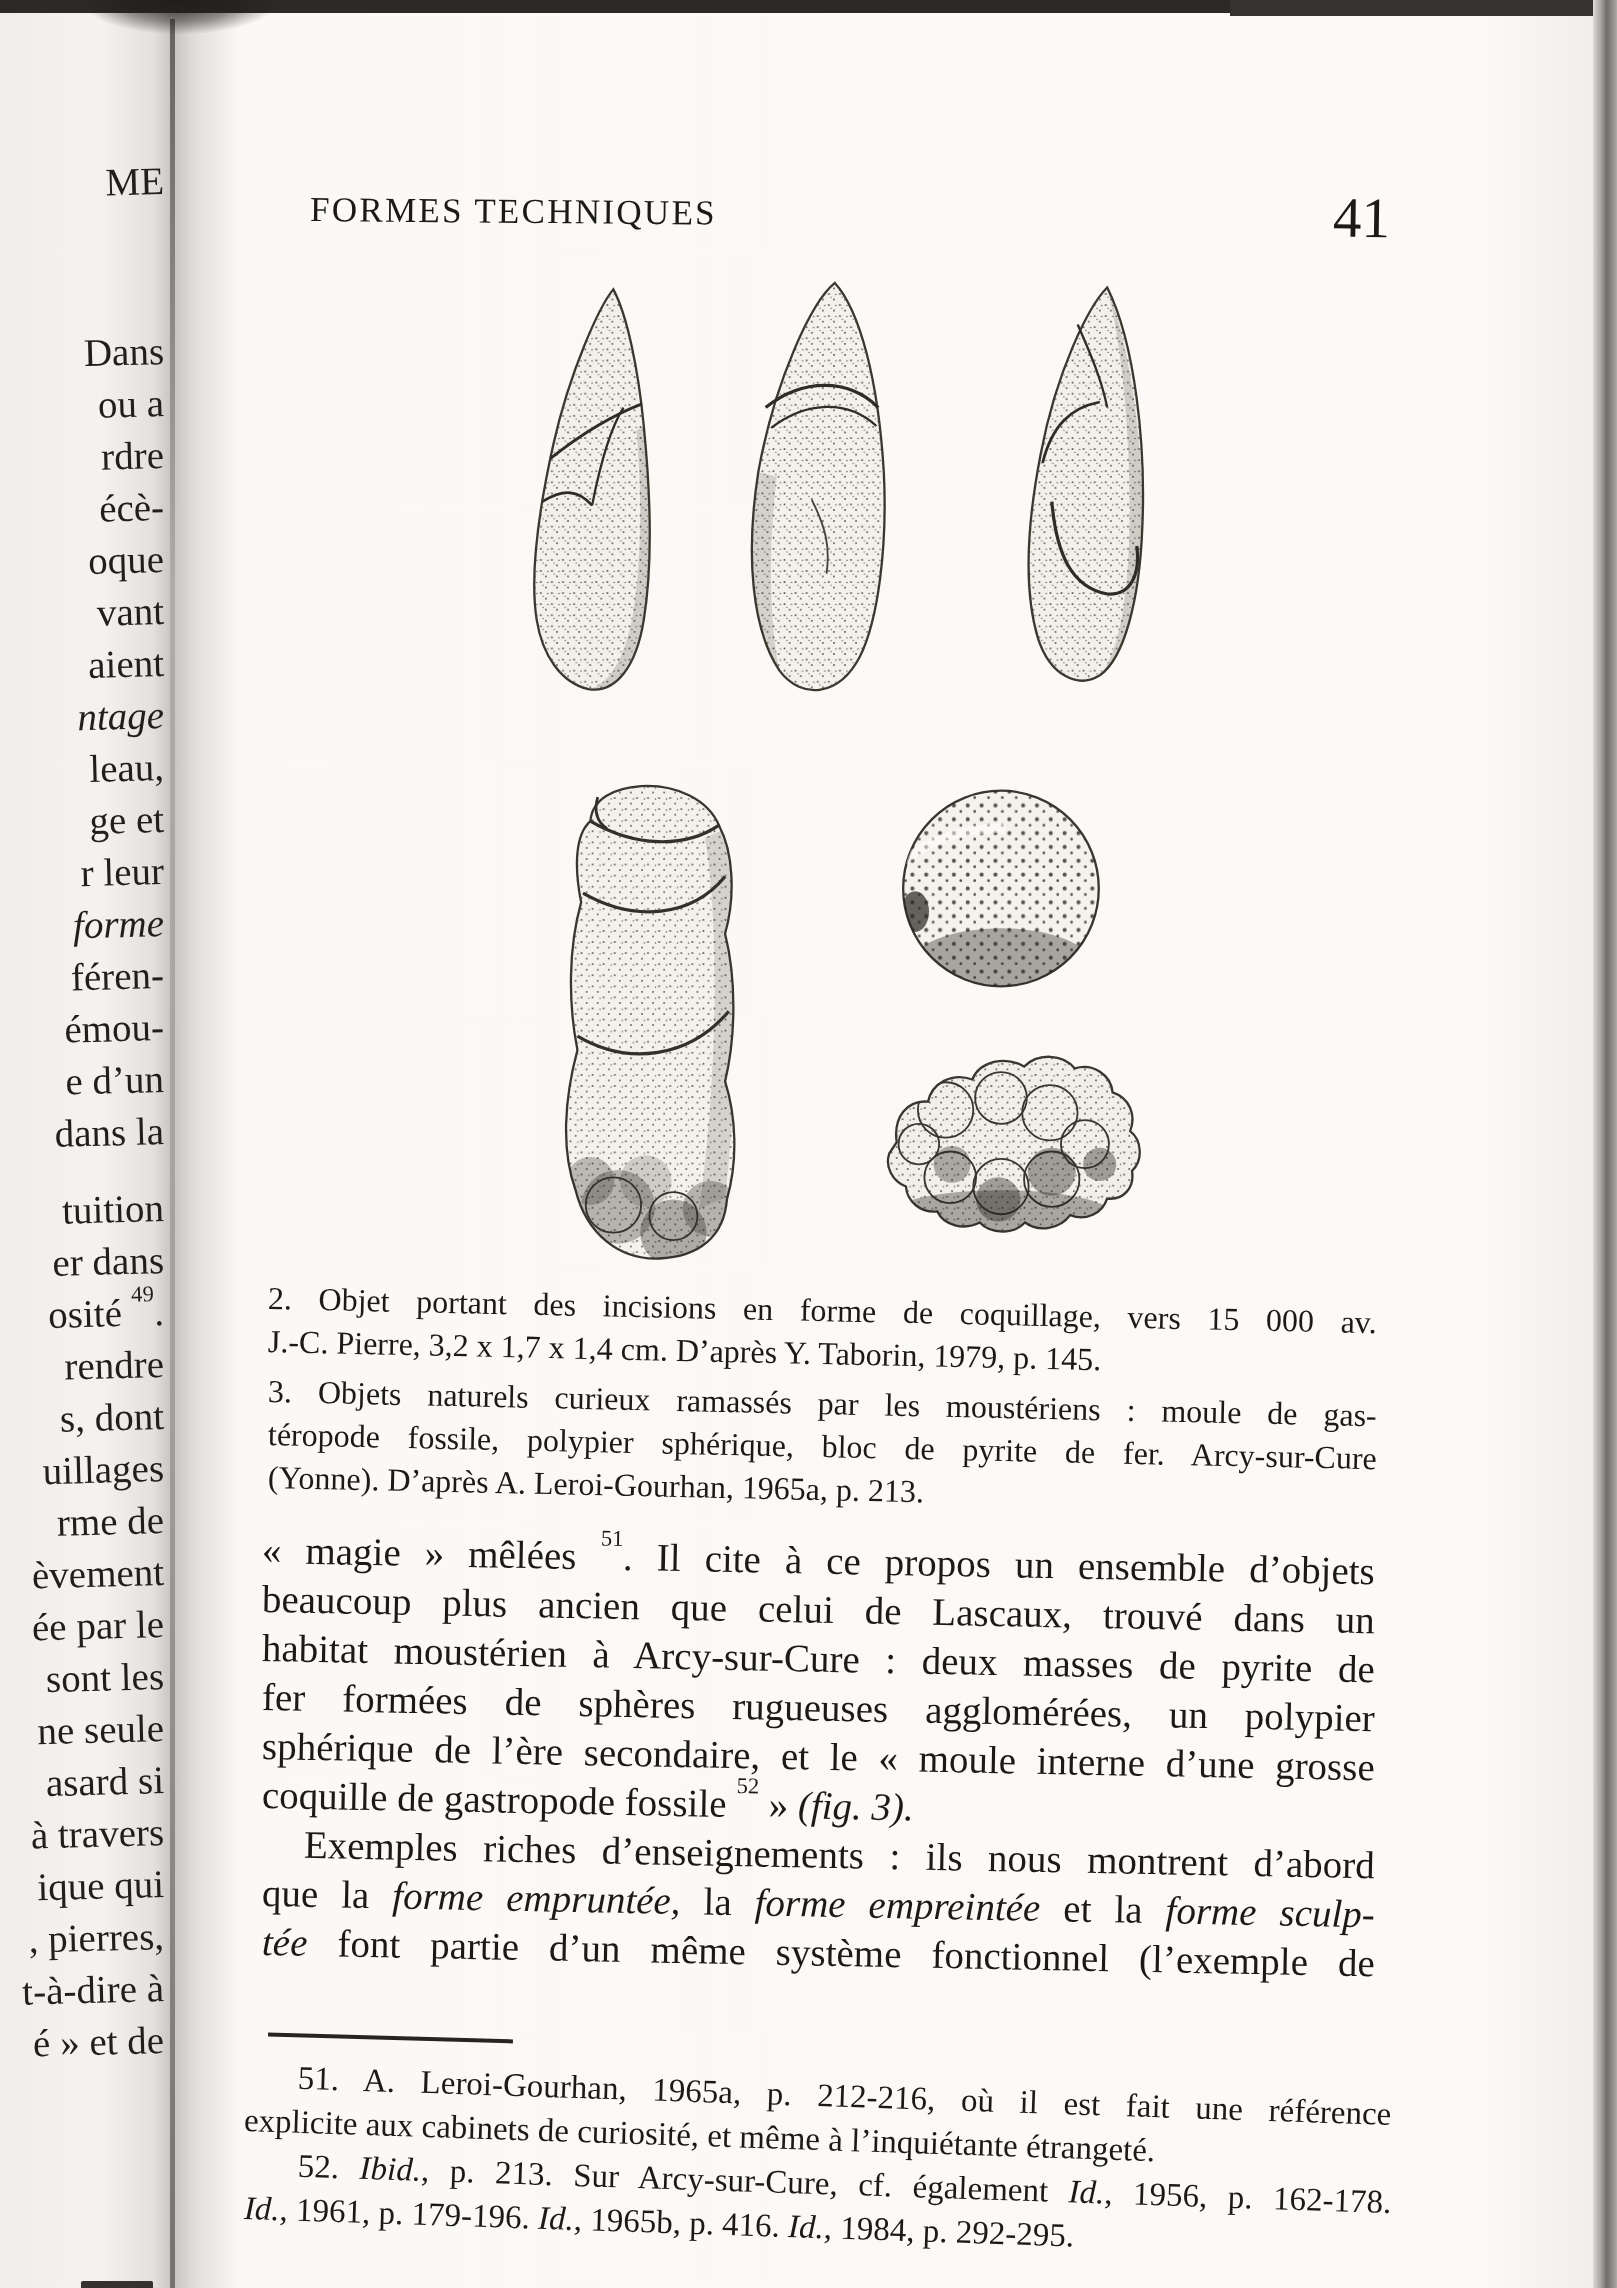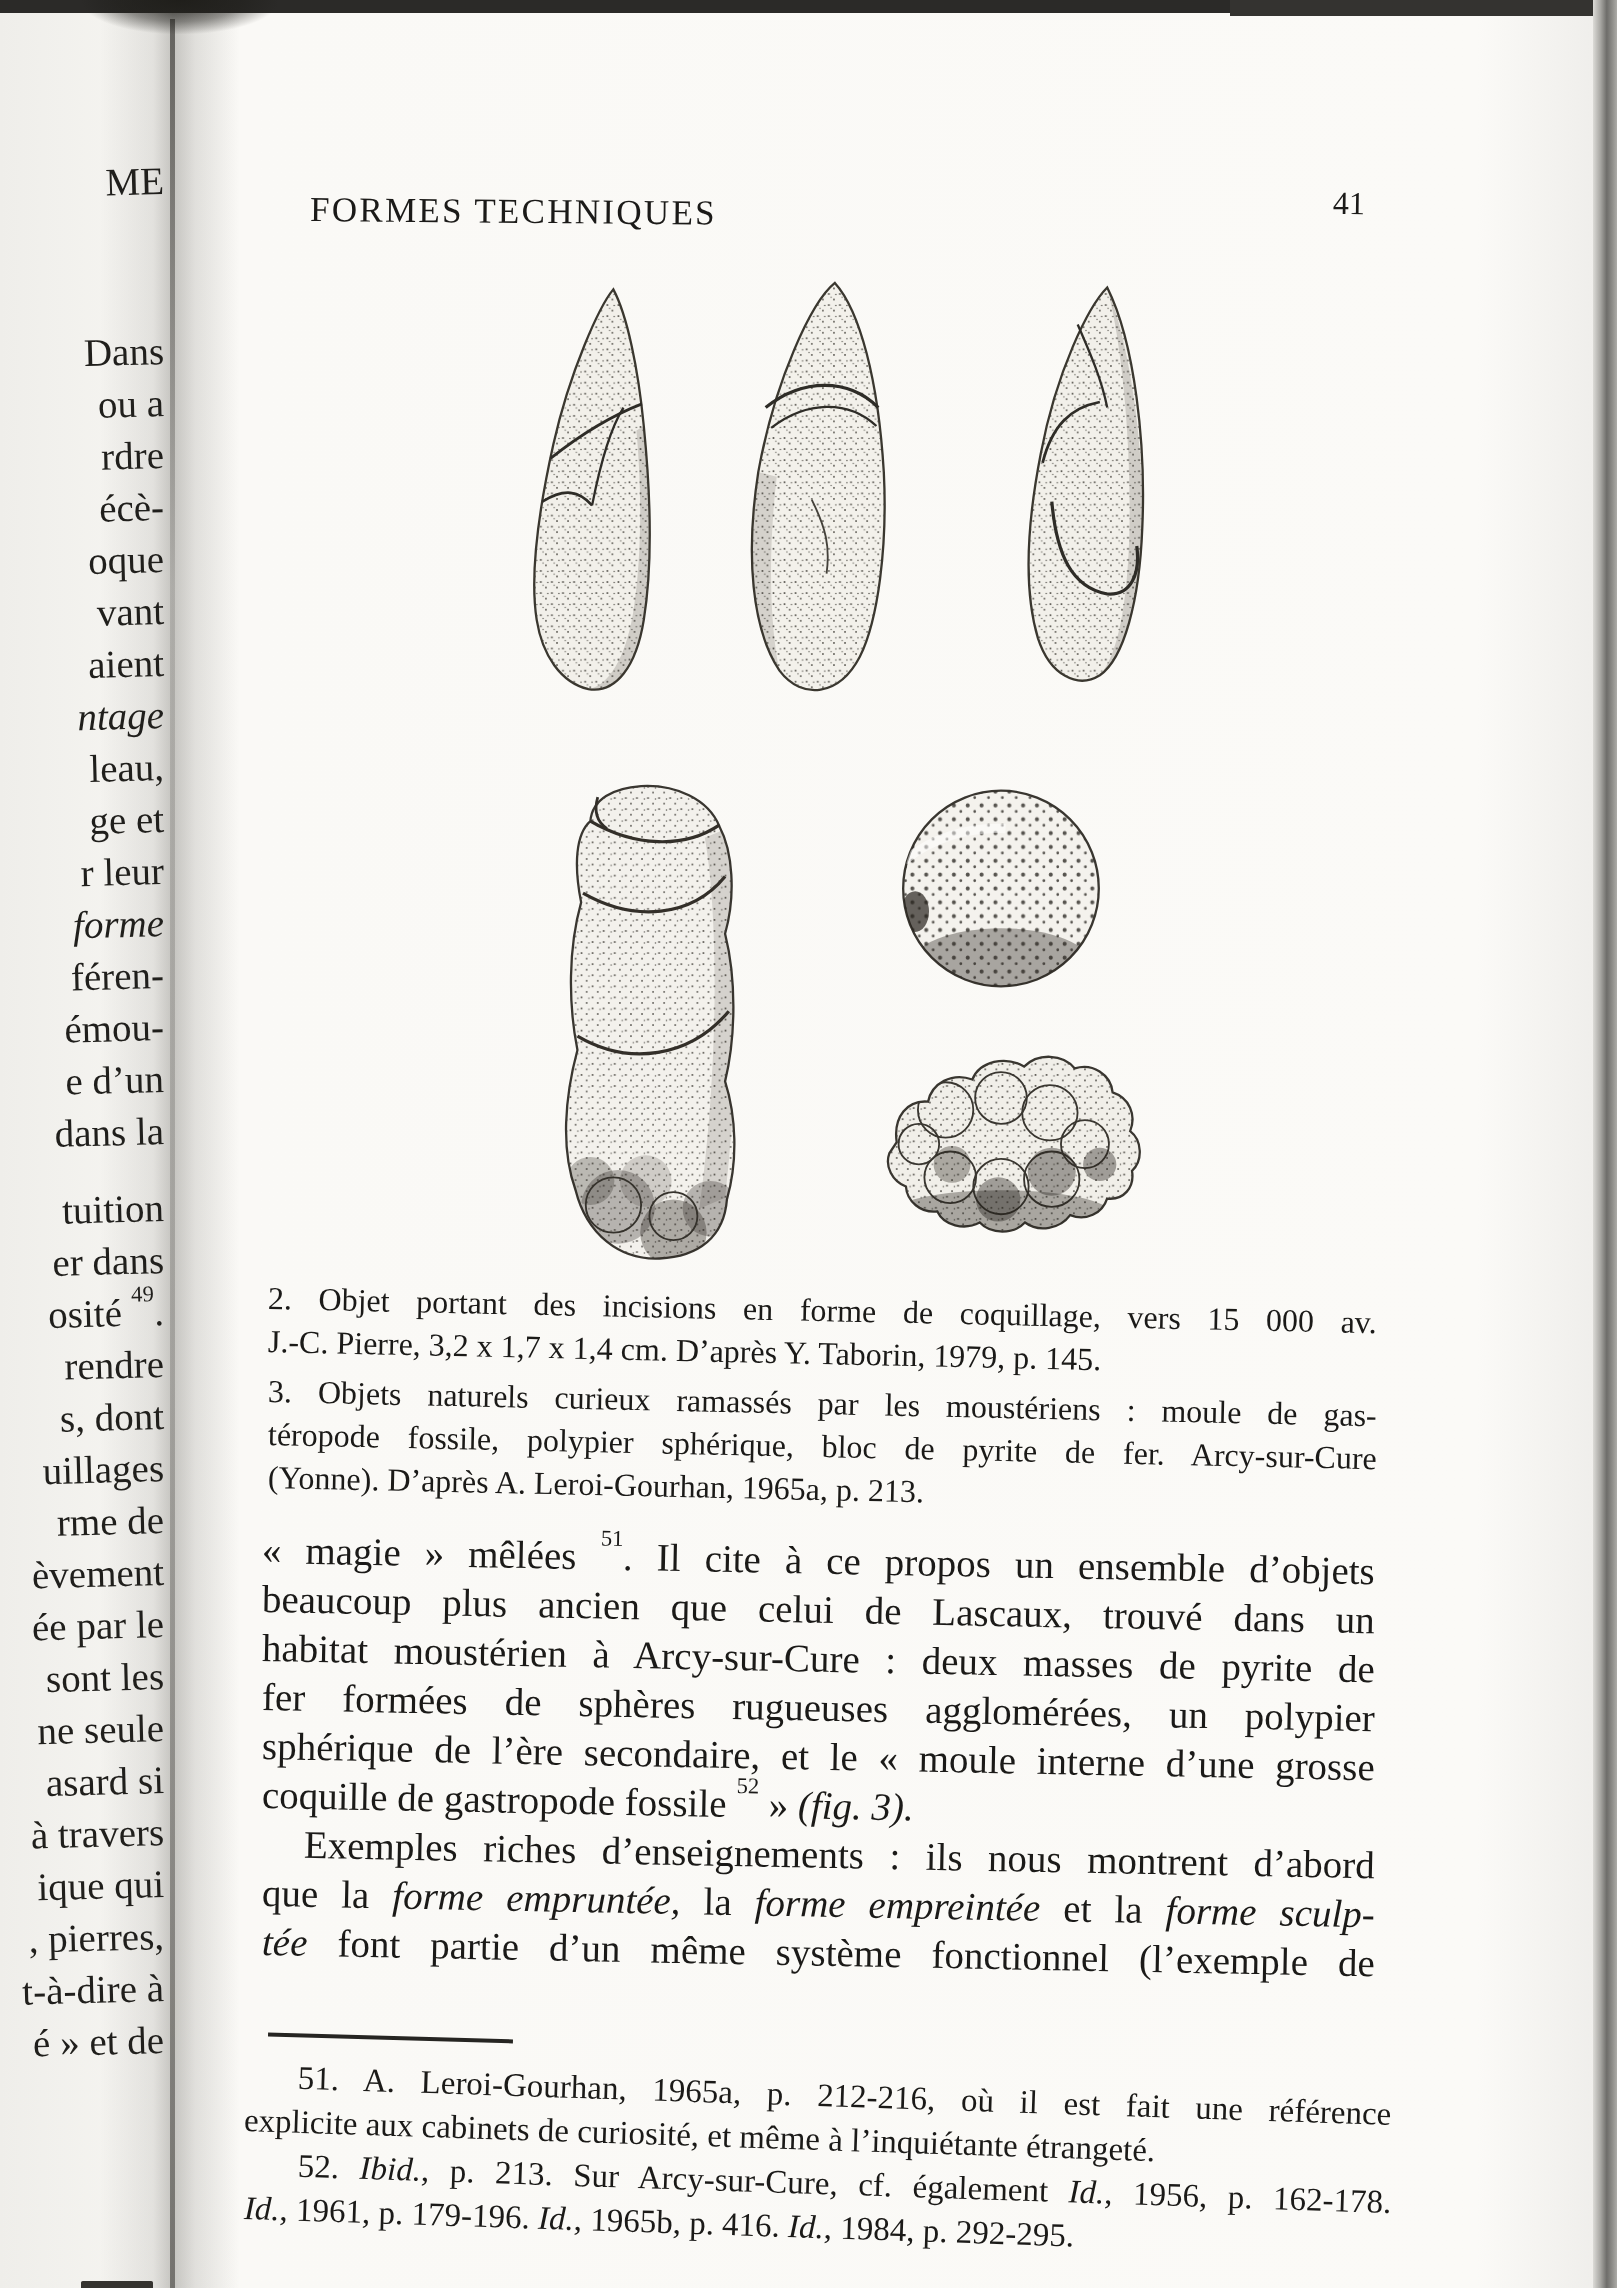--- a/index.html
+++ b/index.html
@@ -26,21 +26,21 @@
     font-size:39px;line-height:52px;text-align:right;color:#201f1c;}
   .frag{white-space:nowrap;transform:rotate(-1.5deg);transform-origin:100% 50%;}
   .frag:nth-child(2){margin-top:118px;}
   .frag:nth-child(18){margin-top:25px;}
   .jline{white-space:normal;text-align:justify;text-align-last:justify;}
   .it{font-style:italic;}
   sup{font-size:.58em;line-height:0;position:relative;top:-.45em;font-style:normal;}
 
   .hdr-title{position:absolute;left:310px;top:190px;font-size:35px;letter-spacing:2.3px;
     transform:rotate(.5deg);transform-origin:0 50%;}
-  .hdr-pagenum{position:absolute;left:1333px;top:185px;font-size:32px;transform:rotate(.8deg);}
+  .hdr-pagenum{position:absolute;left:1333px;top:185px;font-size:57px;transform:rotate(.8deg);}
 
   .fig{position:absolute;}
   .fig1{left:461px;top:269px;}
   .fig2{left:535px;top:773px;}
 
   .captions{position:absolute;left:268px;top:1277px;width:1109px;font-size:32px;line-height:43px;}
   .captions .cl{transform:rotate(1.25deg);transform-origin:0 50%;}
   .cap3{margin-top:7.4px;}
 
   .bodytext{position:absolute;left:262px;top:1525px;width:1113px;font-size:39px;line-height:49px;}

